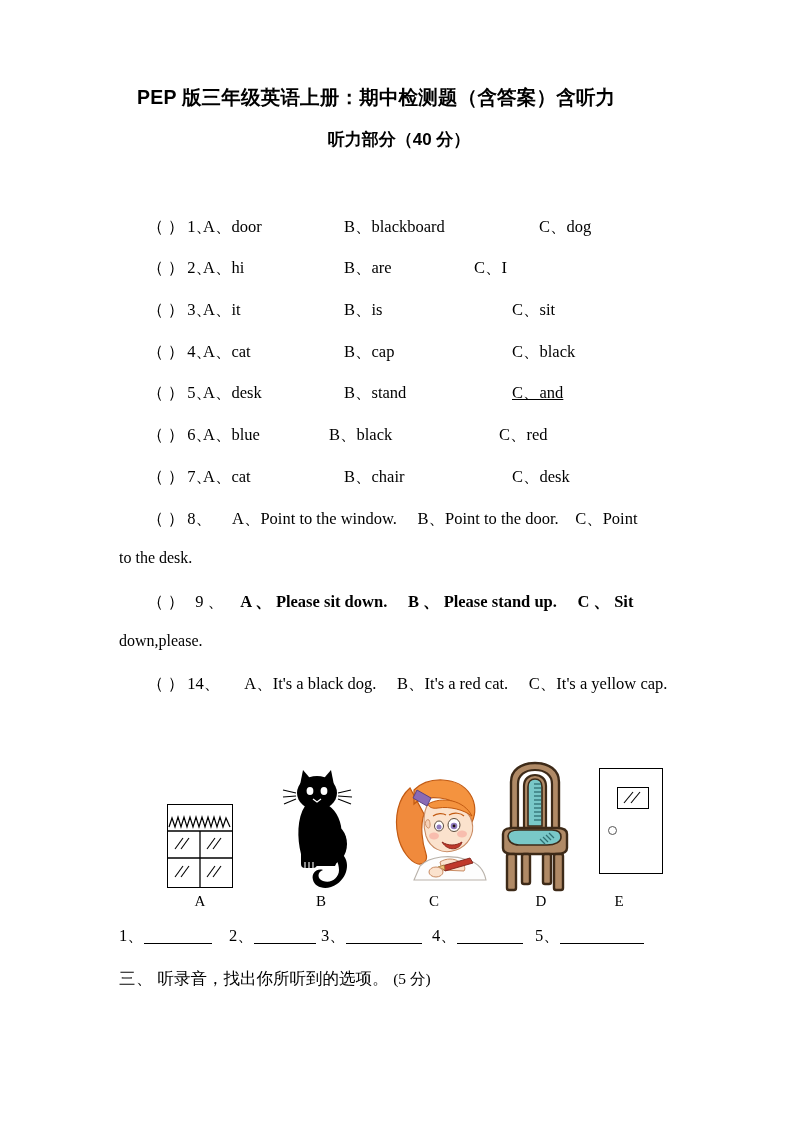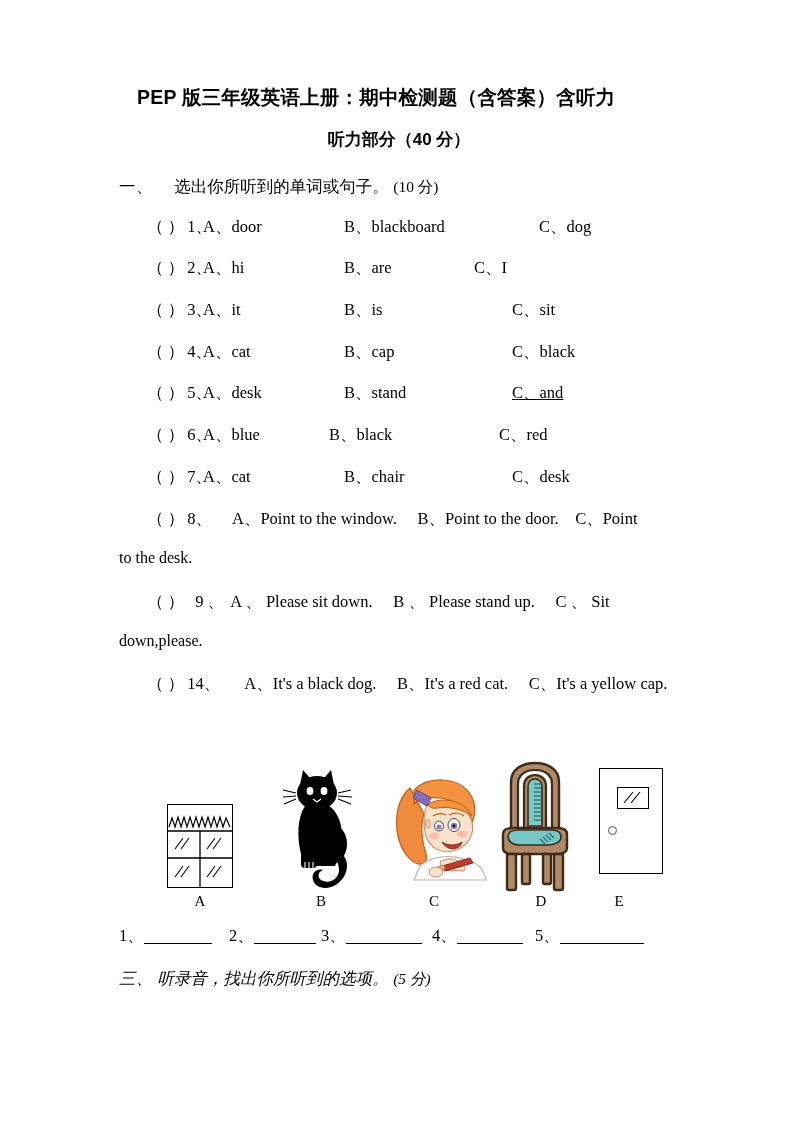--- a/index.html
+++ b/index.html
@@ -175,26 +175,20 @@
   }
 </style>
 </head>
 <body>
 
 <div class="page">
 
   <div class="doc-title">PEP 版三年级英语上册：期中检测题（含答案）含听力</div>
   <div class="doc-subtitle">听力部分（40 分）</div>
 
-  <div class="section-heading" style="top:176px;">
-    <span class="sec-num">一、</span>
-    <span style="display:inline-block;width:12px;"></span>
-    <span>选出你所听到的单词或句子。</span>
-    <span class="sec-pts">(10 分)</span>
-  </div>
 
   <div class="qrow" style="top:216px;">
     <span class="paren">（    ）</span>
     <span class="qn">1、</span>
     <span class="opt colA" style="left:84px;">A、door</span>
     <span class="opt colB" style="left:225px;">B、blackboard</span>
     <span class="opt colC" style="left:410px;margin-left:10px;">C、dog</span>
   </div>
 
   <div class="qrow" style="top:257px;">
@@ -248,21 +242,21 @@
   <div class="qrow" style="top:508px;">
     <span class="paren">（    ）</span>
     <span class="qn">8、</span>
     <span class="opt" style="margin-left:16px;">A、Point to the window.　 B、Point to the door.　C、Point</span>
   </div>
   <div class="cont-line" style="top:549px;">to the desk.</div>
 
   <div class="qrow" style="top:591px;">
     <span class="paren" style="width:44px;">（     ）</span>
     <span class="qn">9 、</span>
-    <span class="opt" style="margin-left:2px;">A 、 Please sit down.　 B 、 Please stand up.　 C 、 Sit</span>
+    <span class="opt" style="margin-left:12px;font-weight:bold;">A 、 Please sit down.　 B 、 Please stand up.　 C 、 Sit</span>
   </div>
   <div class="cont-line" style="top:632px;">down,please.</div>
 
   <div class="qrow" style="top:673px;">
     <span class="paren">（    ）</span>
     <span class="qn">14、</span>
     <span class="opt" style="margin-left:20px;">A、It's a black dog.　 B、It's a red cat.　 C、It's a yellow cap.</span>
   </div>
 
 
@@ -462,19 +456,19 @@
       <span>3、</span><span class="ul" style="width:76px;"></span>
     </span>
     <span class="bitem" style="left:313px;">
       <span>4、</span><span class="ul" style="width:66px;"></span>
     </span>
     <span class="bitem" style="left:416px;">
       <span>5、</span><span class="ul" style="width:84px;"></span>
     </span>
   </div>
 
-  <div class="section-heading" style="top:968px;font-style:italic;">
+  <div class="section-heading" style="top:968px;">
     <span class="sec-num">三、</span>
     <span>听录音，找出你所听到的选项。</span>
     <span class="sec-pts">(5 分)</span>
   </div>
 
 </div>
 
 </body></html>

